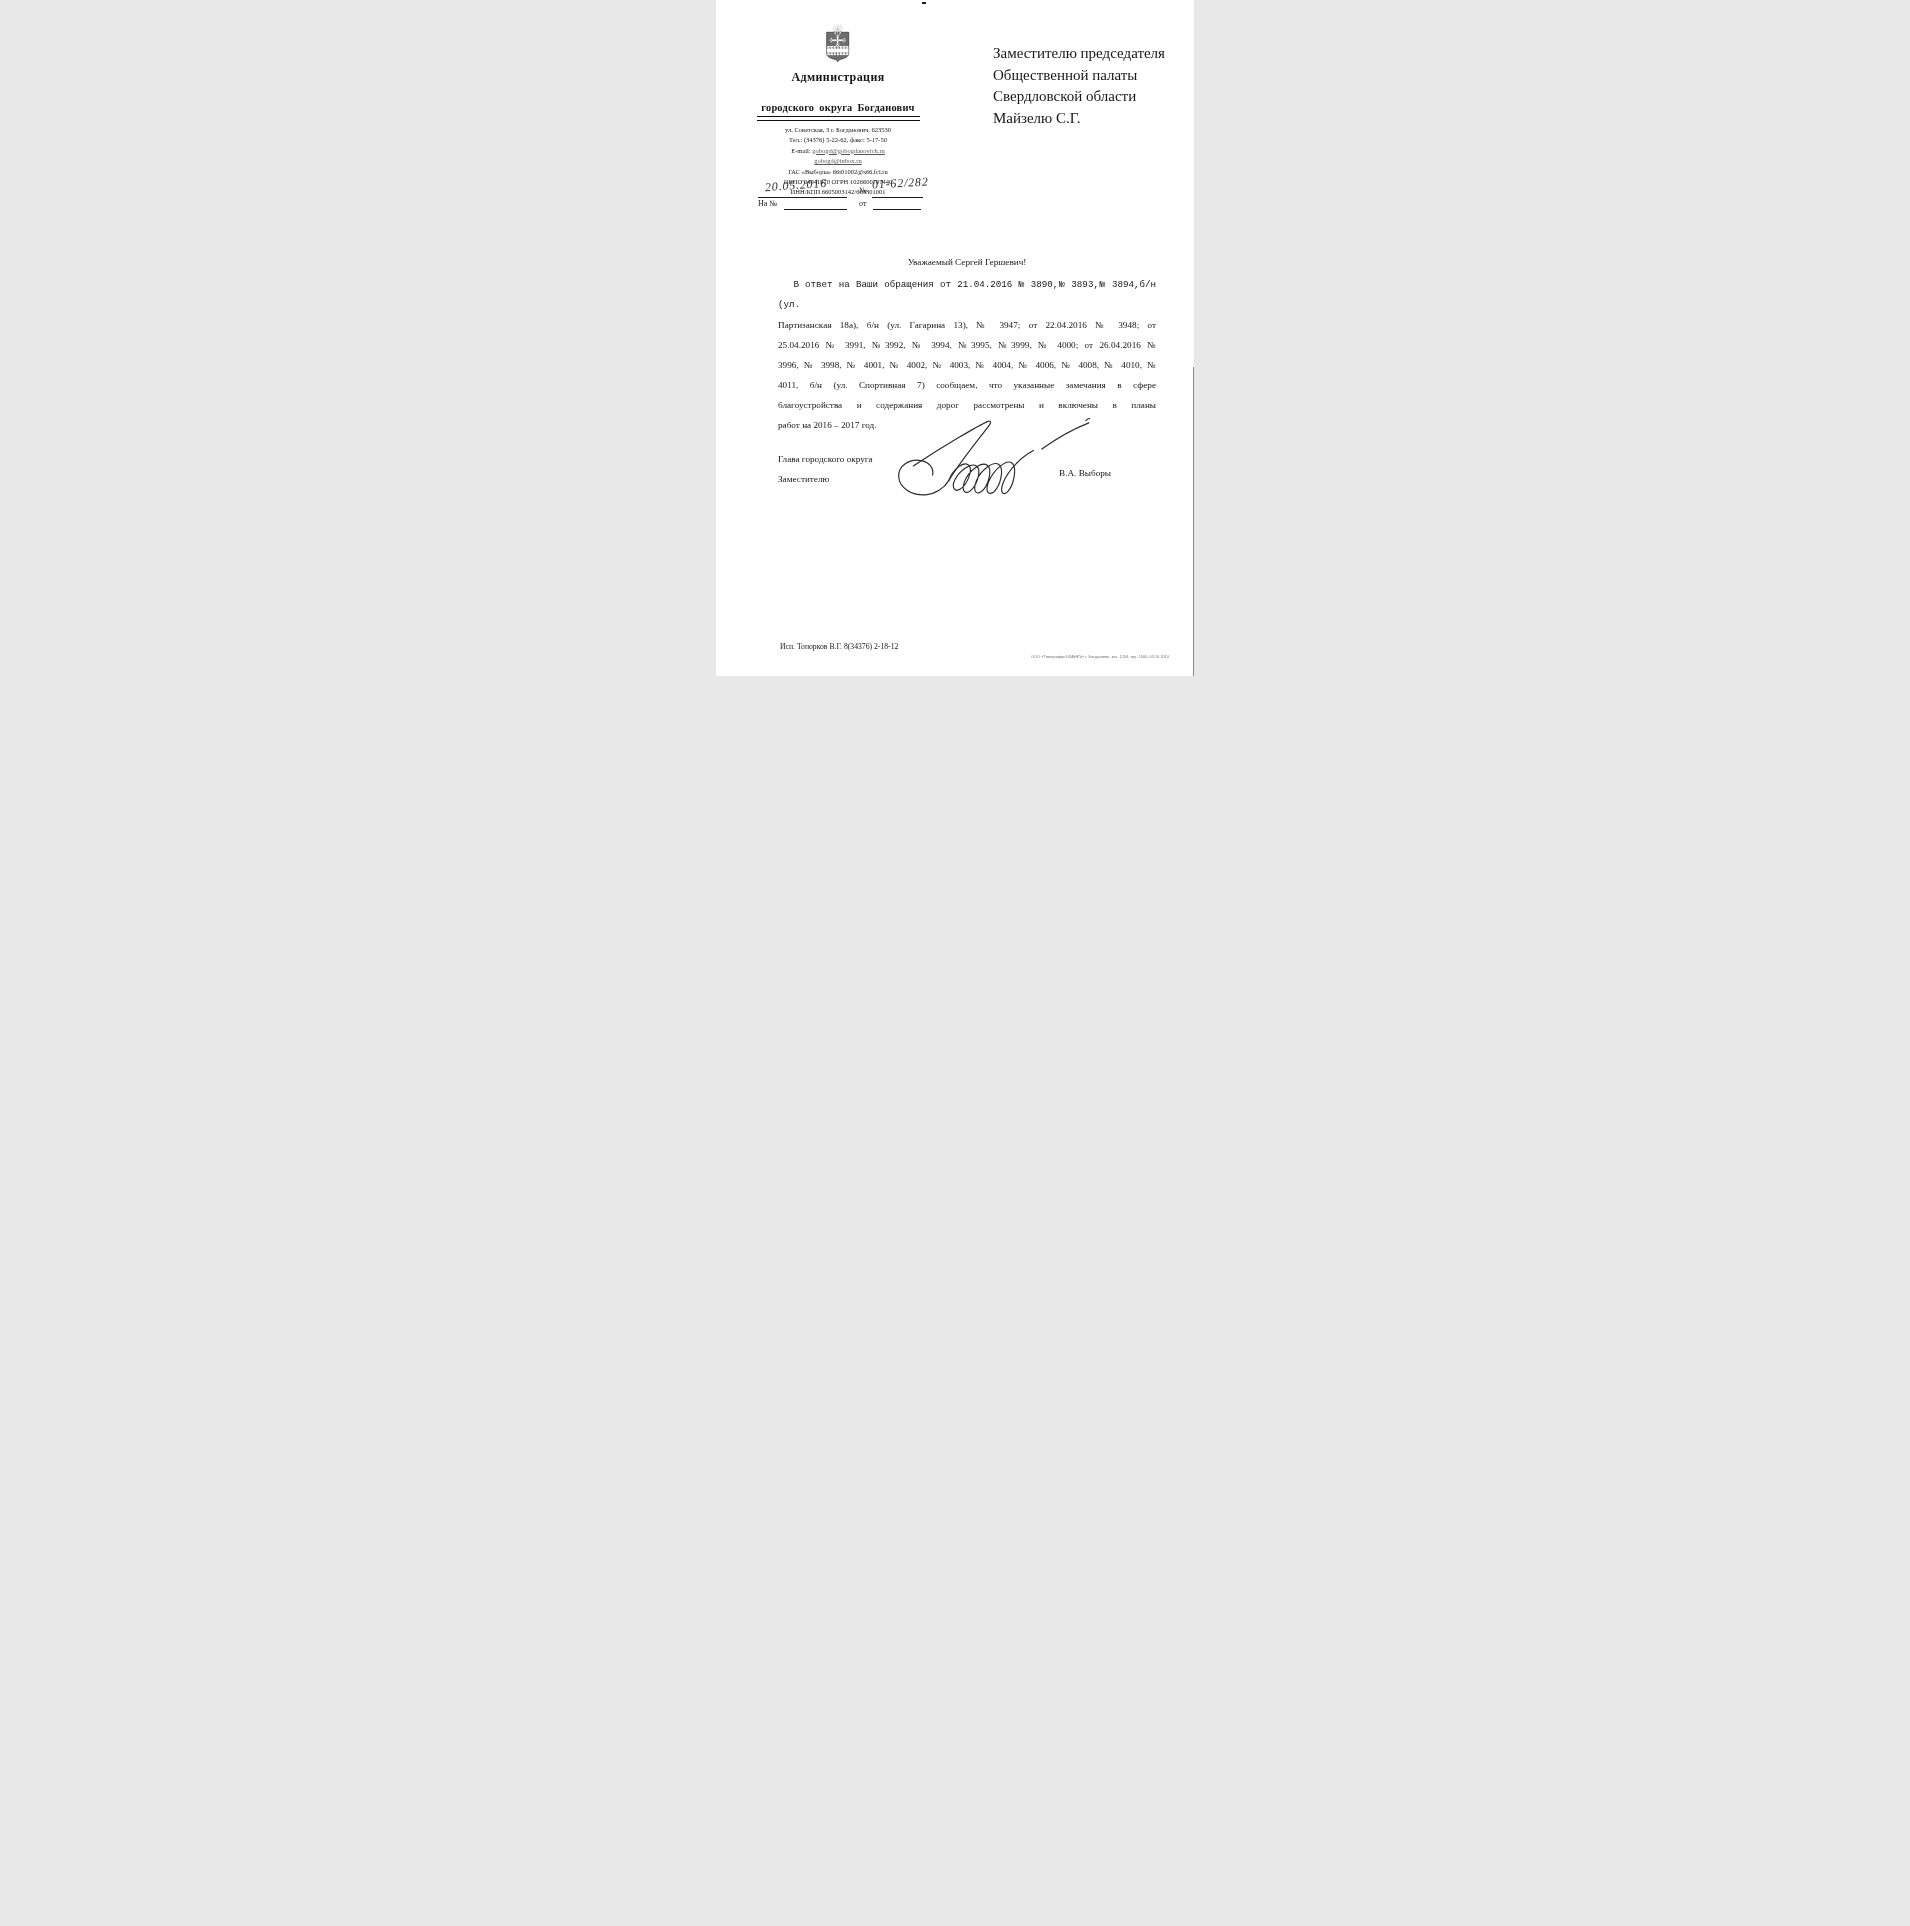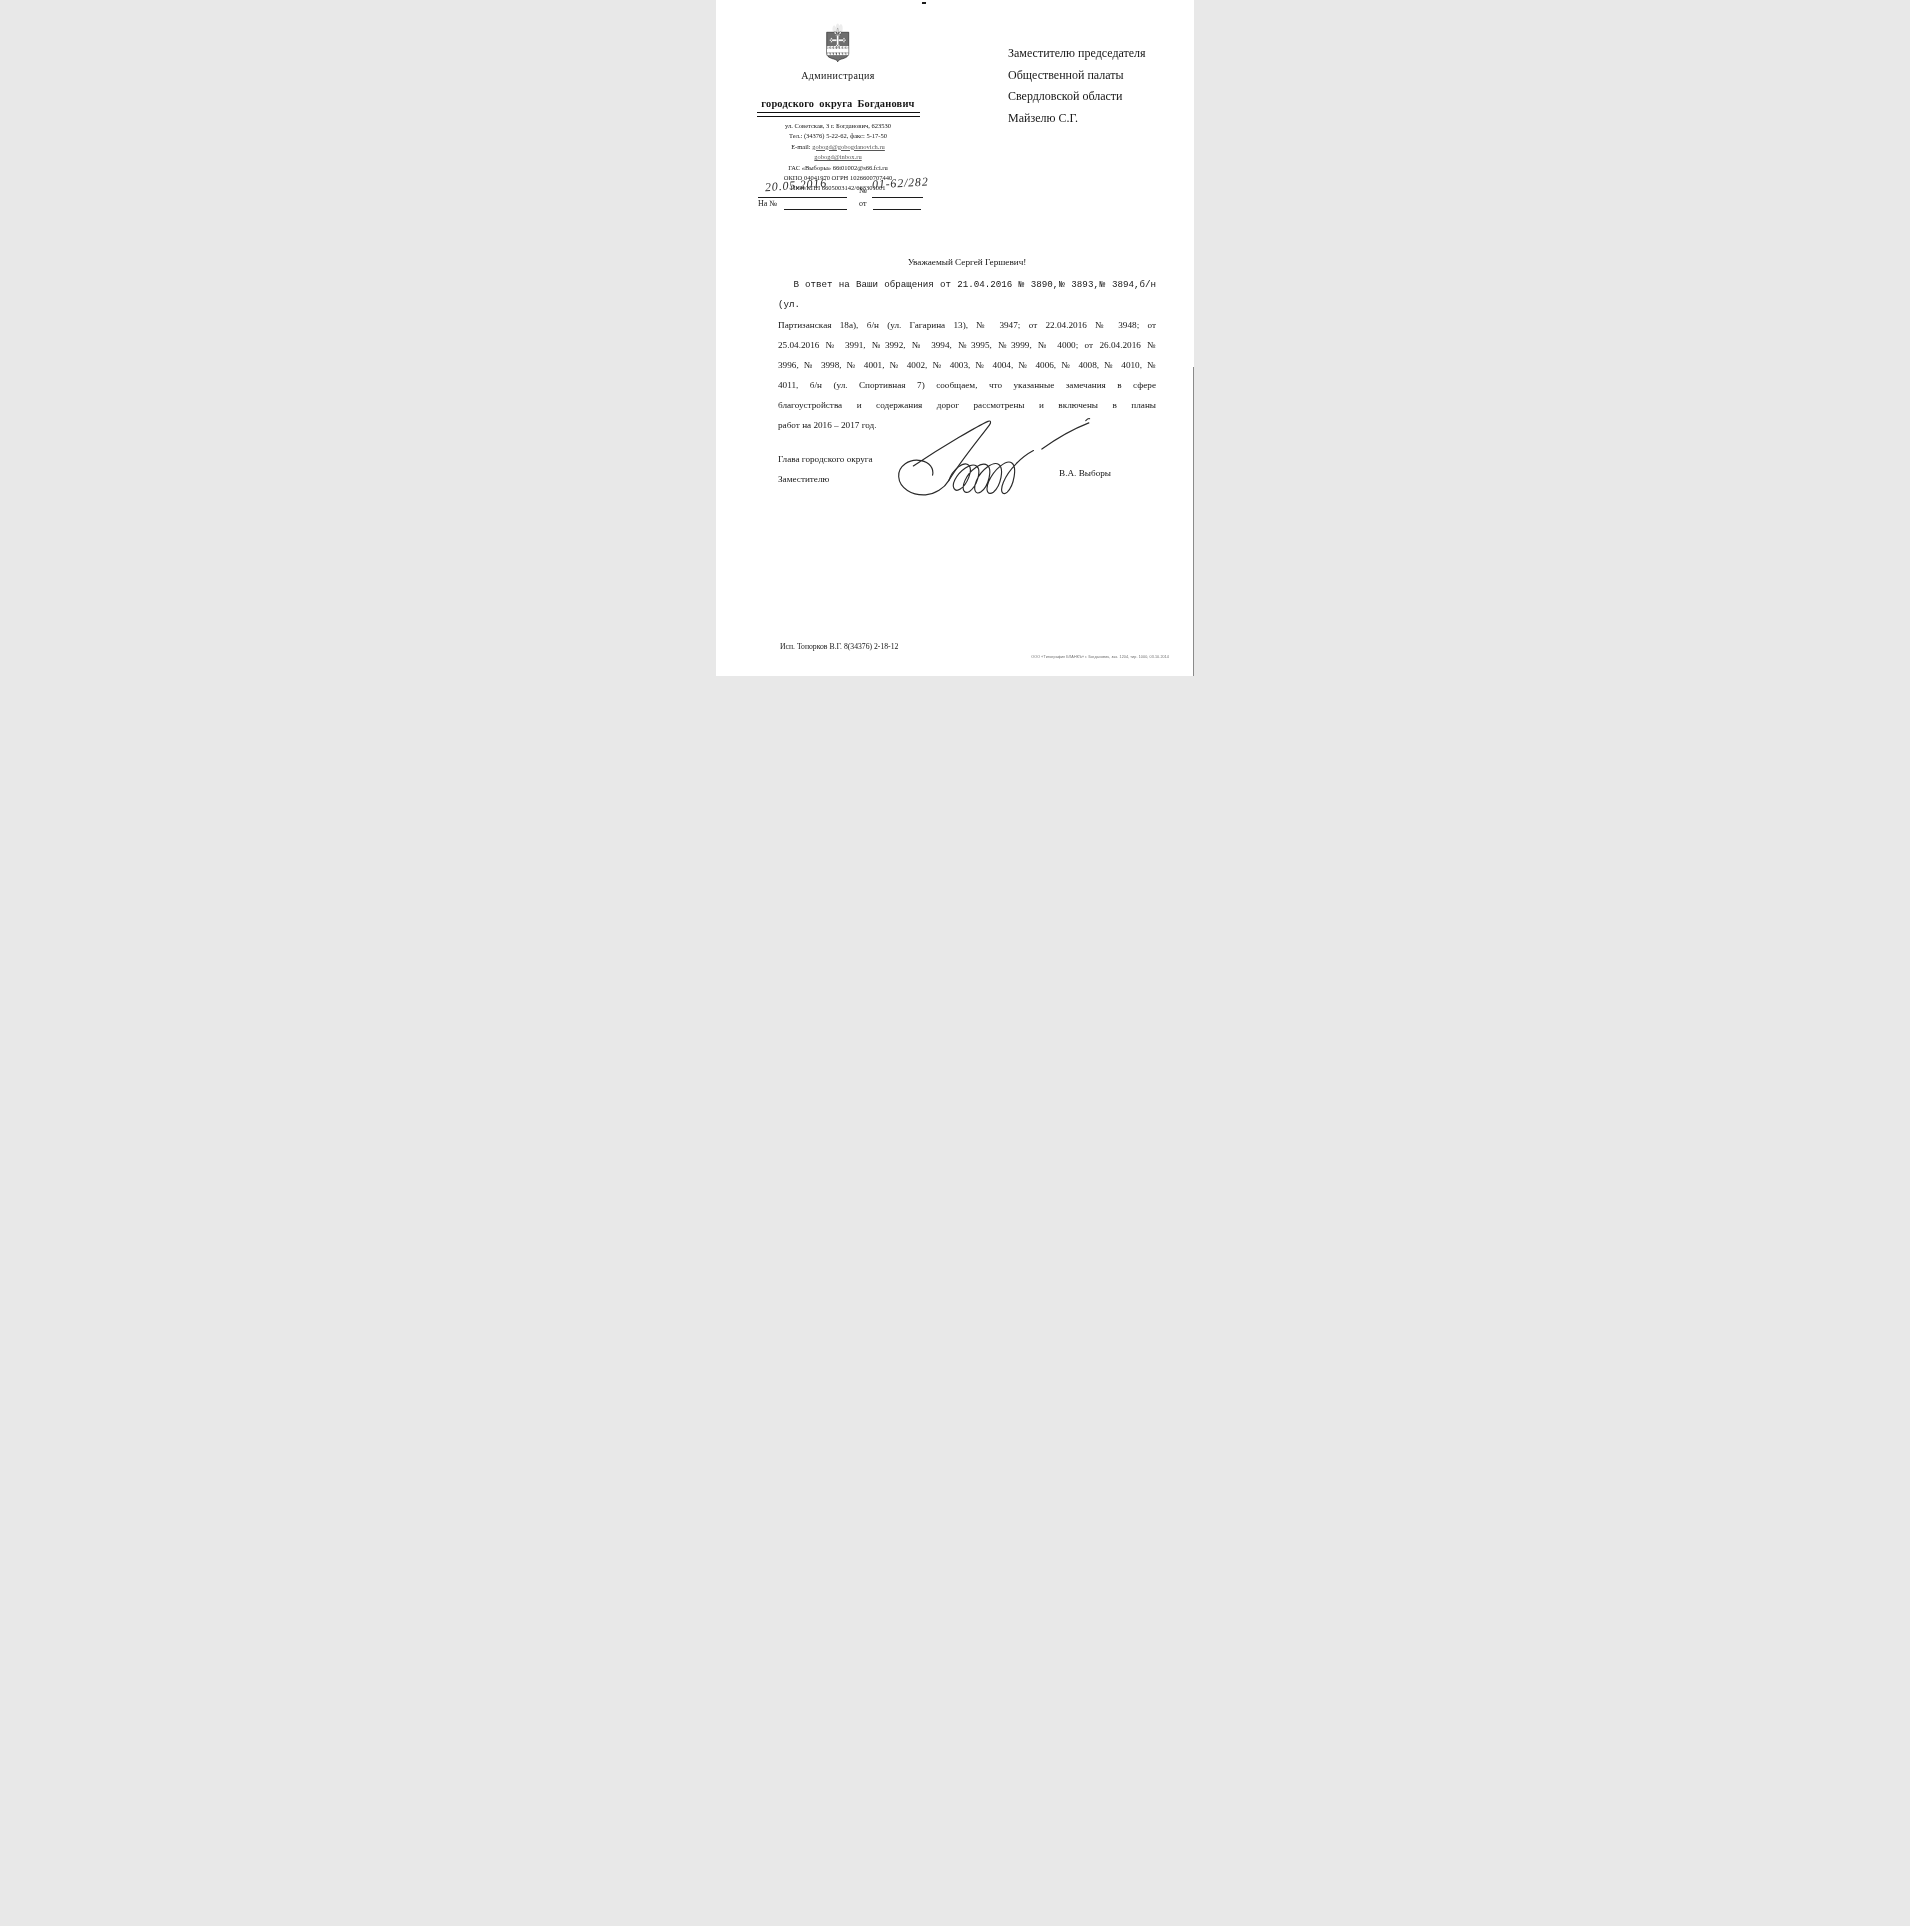--- a/index.html
+++ b/index.html
@@ -8,41 +8,41 @@
     width:478px;height:676px;
     margin:0 auto;
     background:#ffffff;
     font-family:"Liberation Serif", serif;
     color:#161616;
     overflow:hidden;
   }
   
   .org-col{position:absolute;left:39px;top:22.3px;width:166px;text-align:center;}
   .coat{display:block;margin:0 auto;width:25.4px;height:41px;}
-  .org-name1{margin-top:7px;font-size:10px;font-weight:normal;letter-spacing:0.4px;}
+  .org-name1{margin-top:7px;font-size:12px;font-weight:bold;letter-spacing:0.4px;}
   .org-name2{margin-top:17px;font-size:10.4px;font-weight:bold;letter-spacing:0.2px;word-spacing:2.3px;}
   .org-rule{margin:3.1px auto 3.9px auto;width:163px;height:2.7px;
     border-top:1.5px solid #101010;border-bottom:0.8px solid #101010;}
   .org-contacts{font-size:6.5px;line-height:10.4px;}
   .link-u{color:#575757;text-decoration:underline;}
   
   .hand{font-style:italic;color:#2e2e2e;font-size:12px;letter-spacing:0.8px;white-space:nowrap;}
   .hw-date{position:absolute;left:49px;top:178px;transform:rotate(-4deg);}
   .hw-num{position:absolute;left:156px;top:176px;transform:rotate(-3deg);}
   .ref-label{position:absolute;font-size:8px;}
   .num-label{left:143px;top:186px;}
   .na-label{left:42px;top:199px;}
   .ot-label{left:143px;top:199px;}
   .ref-line{position:absolute;height:0;border-bottom:1.2px solid #1c1c1c;}
   .line-date{left:42px;top:197px;width:89px;}
   .line-num{left:156px;top:197px;width:51px;}
   .line-na{left:68px;top:209px;width:63px;}
   .line-ot{left:157px;top:209px;width:48px;}
   
-  .recipient{position:absolute;left:292px;top:43px;font-size:12px;line-height:21.6px;white-space:nowrap;}
+  .recipient{position:absolute;left:277px;top:43px;font-size:15px;line-height:21.6px;white-space:nowrap;}
   
   .salutation{position:absolute;left:62px;top:257px;width:378px;text-align:center;font-size:9.2px;}
   .body-lines{position:absolute;left:62px;top:275px;width:378px;font-size:9.2px;line-height:20px;}
   .body-lines div{text-align:justify;text-align-last:justify;white-space:normal;}
   .body-lines div:first-child{text-indent:15.4px;font-family:Liberation Mono, monospace;}
   .body-lines div:last-child{text-align-last:left;}
   
   .sig-pos1{position:absolute;left:62px;top:454px;font-size:9.2px;}
   .sig-pos2{position:absolute;left:62px;top:474px;font-size:9.2px;}
   .sig-name{position:absolute;left:343px;top:468px;font-size:9.2px;white-space:nowrap;}

